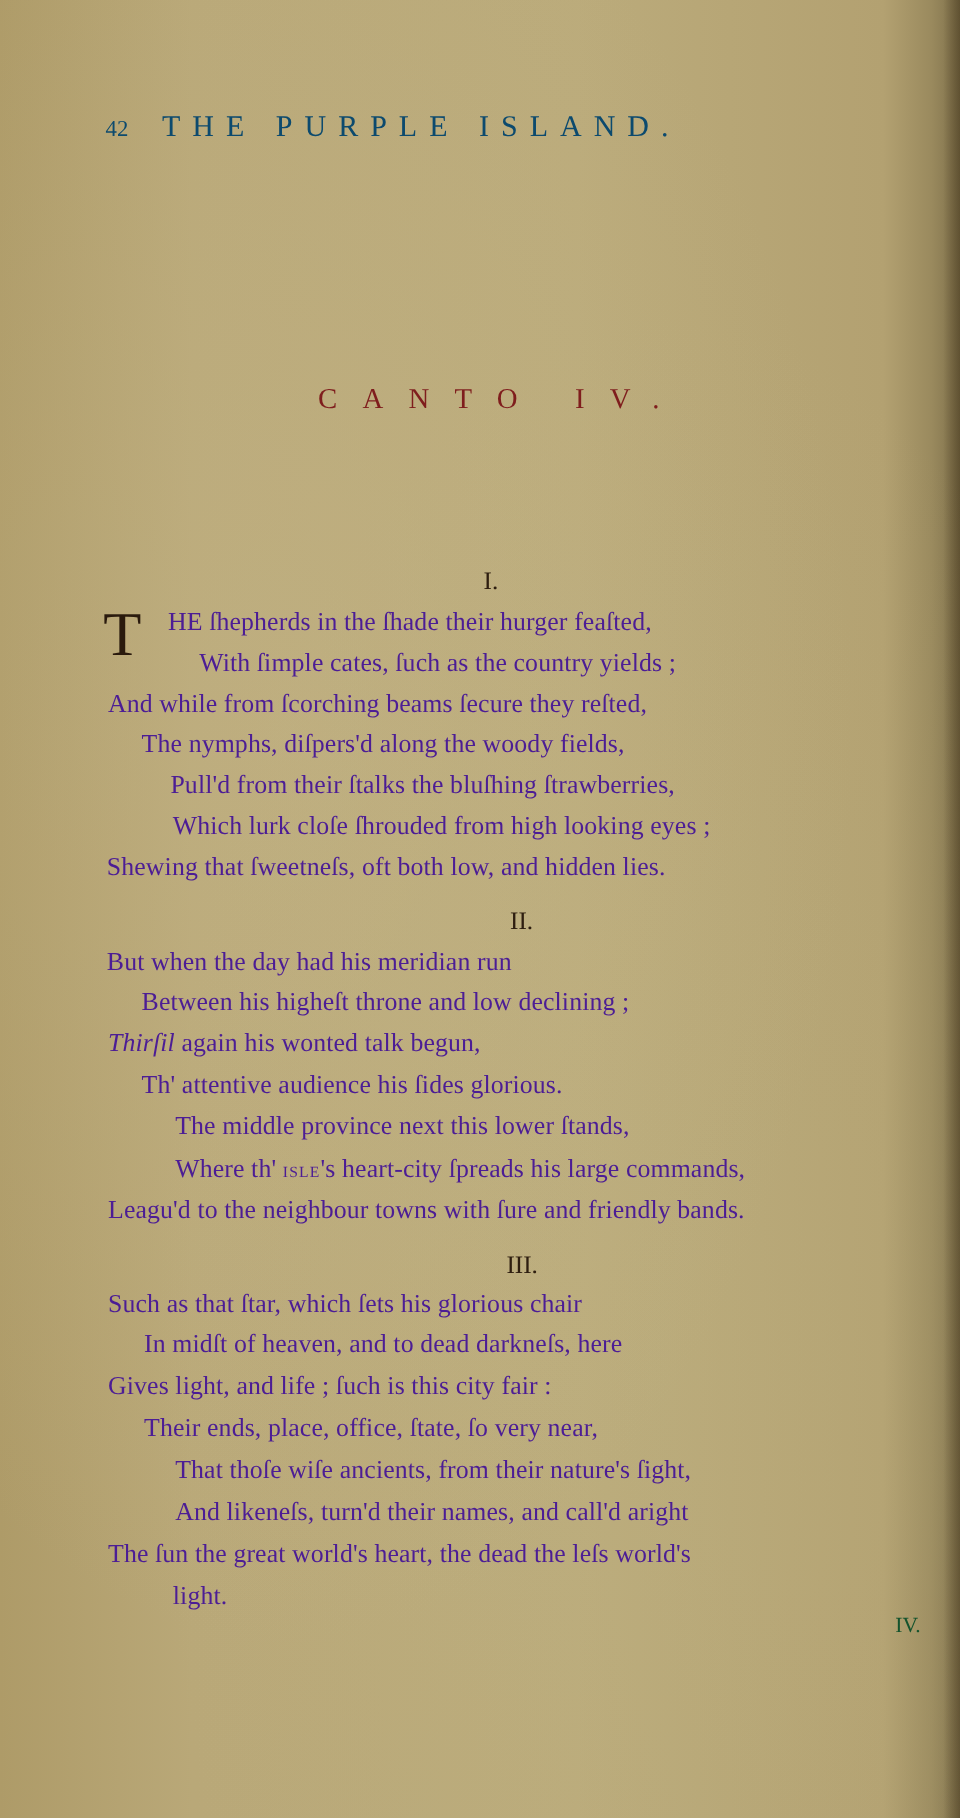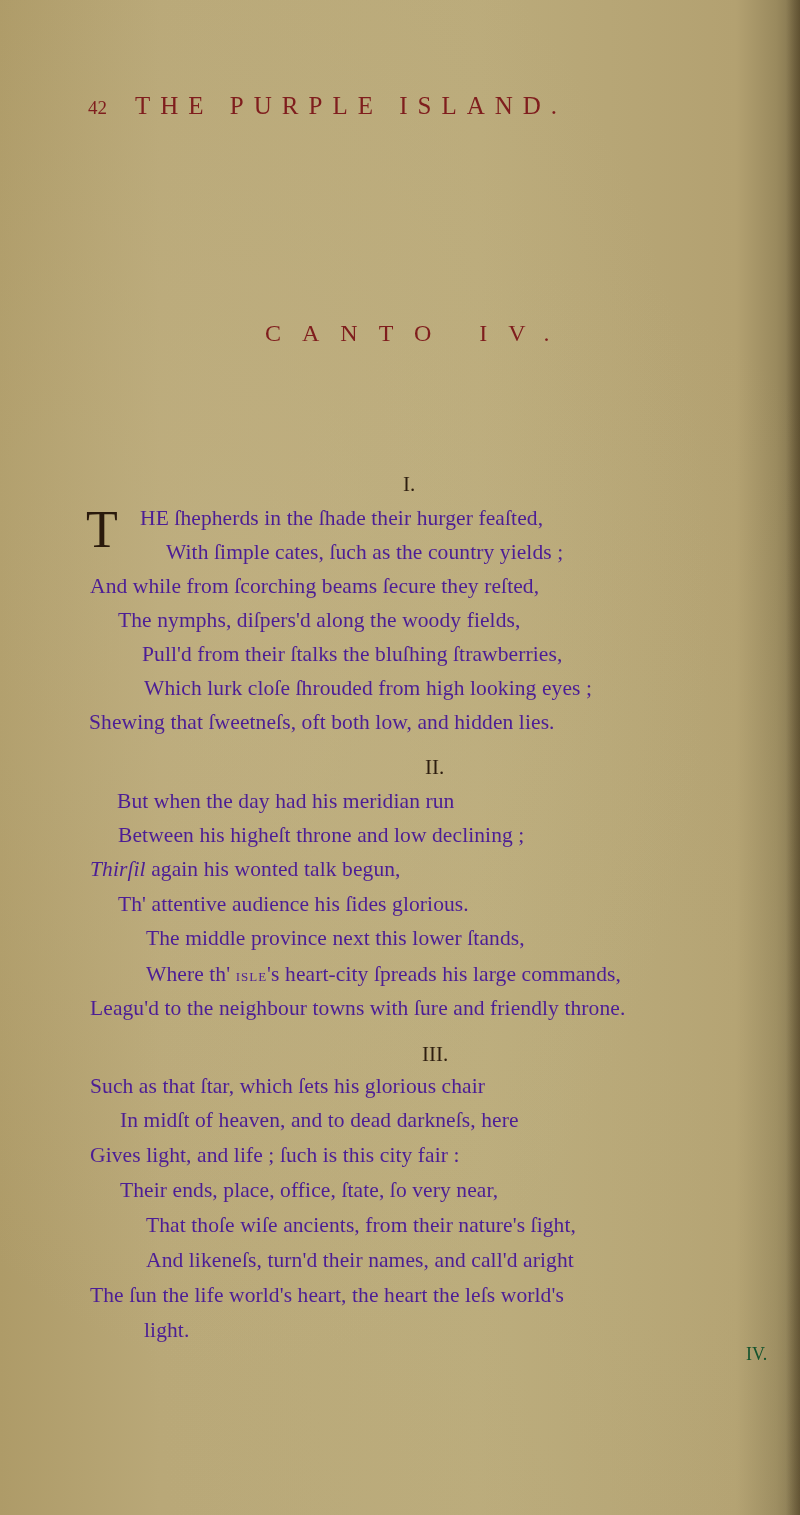--- a/index.html
+++ b/index.html
@@ -14,21 +14,21 @@
         radial-gradient(ellipse at 70% 75%, rgba(190,178,130,0.30), rgba(0,0,0,0) 55%),
         linear-gradient(90deg, #ae9b68 0%, #b9a878 20%, #bbab7b 60%, #b3a171 92%, #9a8a5e 97%, #7d6f4a 100%);
       font-family: "Liberation Serif", "DejaVu Serif", serif;
       color: #3a2616;
     }
     .abs { position: absolute; white-space: nowrap; }
     .running-head {
       top: 92px; left: 88px;
       font-size: 25px;
       letter-spacing: 10px;
-      color: #7f1d1d;
+      color: #0c4a6e;
     }
     .running-head .pgnum { font-size: 19px; letter-spacing: 0; margin-right: 28px; }
     .canto {
       top: 320px; left: 265px;
       font-size: 24px;
       letter-spacing: 21px;
       color: #7f1d1d;
     }
     .stanza-num {
       font-size: 21px;
@@ -72,31 +72,31 @@
 <div class="dropcap">T</div>
 <div class="abs line" style="top:506px; left:140px;">HE ſhepherds in the ſhade their hurger feaſted,</div>
 <div class="abs line" style="top:540px; left:166px;">With ſimple cates, ſuch as the country yields ;</div>
 <div class="abs line" style="top:574px; left:90px;">And while from ſcorching beams ſecure they reſted,</div>
 <div class="abs line" style="top:608px; left:118px;">The nymphs, diſpers'd along the woody fields,</div>
 <div class="abs line" style="top:642px; left:142px;">Pull'd from their ſtalks the bluſhing ſtrawberries,</div>
 <div class="abs line" style="top:676px; left:144px;">Which lurk cloſe ſhrouded from high looking eyes ;</div>
 <div class="abs line" style="top:710px; left:89px;">Shewing that ſweetneſs, oft both low, and hidden lies.</div>
 
 <div class="abs stanza-num" style="top:755px; left:425px;">II.</div>
-<div class="abs line" style="top:789px; left:89px;margin-left:28px;">But when the day had his meridian run</div>
+<div class="abs line" style="top:789px; left:89px;">But when the day had his meridian run</div>
 <div class="abs line" style="top:823px; left:118px;">Between his higheſt throne and low declining ;</div>
 <div class="abs line" style="top:857px; left:90px;"><span class="ital">Thirſil</span> <span>again his wonted talk begun,</span></div>
 <div class="abs line" style="top:892px; left:118px;">Th' attentive audience his ſides glorious.</div>
 <div class="abs line" style="top:926px; left:146px;">The middle province next this lower ſtands,</div>
 <div class="abs line" style="top:962px; left:146px;"><span>Where th'</span> <span class="smallcaps">isle</span><span>'s</span> <span>heart-city ſpreads his large commands,</span></div>
-<div class="abs line" style="top:996px; left:90px;">Leagu'd to the neighbour towns with ſure and friendly throne.</div>
+<div class="abs line" style="top:996px; left:90px;">Leagu'd to the neighbour towns with ſure and friendly bands.</div>
 
 <div class="abs stanza-num" style="top:1042px; left:422px;">III.</div>
 <div class="abs line" style="top:1074px; left:90px;">Such as that ſtar, which ſets his glorious chair</div>
 <div class="abs line" style="top:1108px; left:120px;">In midſt of heaven, and to dead darkneſs, here</div>
 <div class="abs line" style="top:1143px; left:90px;">Gives light, and life ; ſuch is this city fair :</div>
 <div class="abs line" style="top:1178px; left:120px;">Their ends, place, office, ſtate, ſo very near,</div>
 <div class="abs line" style="top:1213px; left:146px;">That thoſe wiſe ancients, from their nature's ſight,</div>
 <div class="abs line" style="top:1248px; left:146px;">And likeneſs, turn'd their names, and call'd aright</div>
-<div class="abs line" style="top:1283px; left:90px;">The ſun the life world's heart, the heart the leſs world's</div>
+<div class="abs line" style="top:1283px; left:90px;">The ſun the great world's heart, the dead the leſs world's</div>
 <div class="abs line" style="top:1318px; left:112px;margin-left:32px;">light.</div>
 
 <div class="abs catchword" style="top:1344px; left:746px;">IV.</div>
 
 </body></html>

